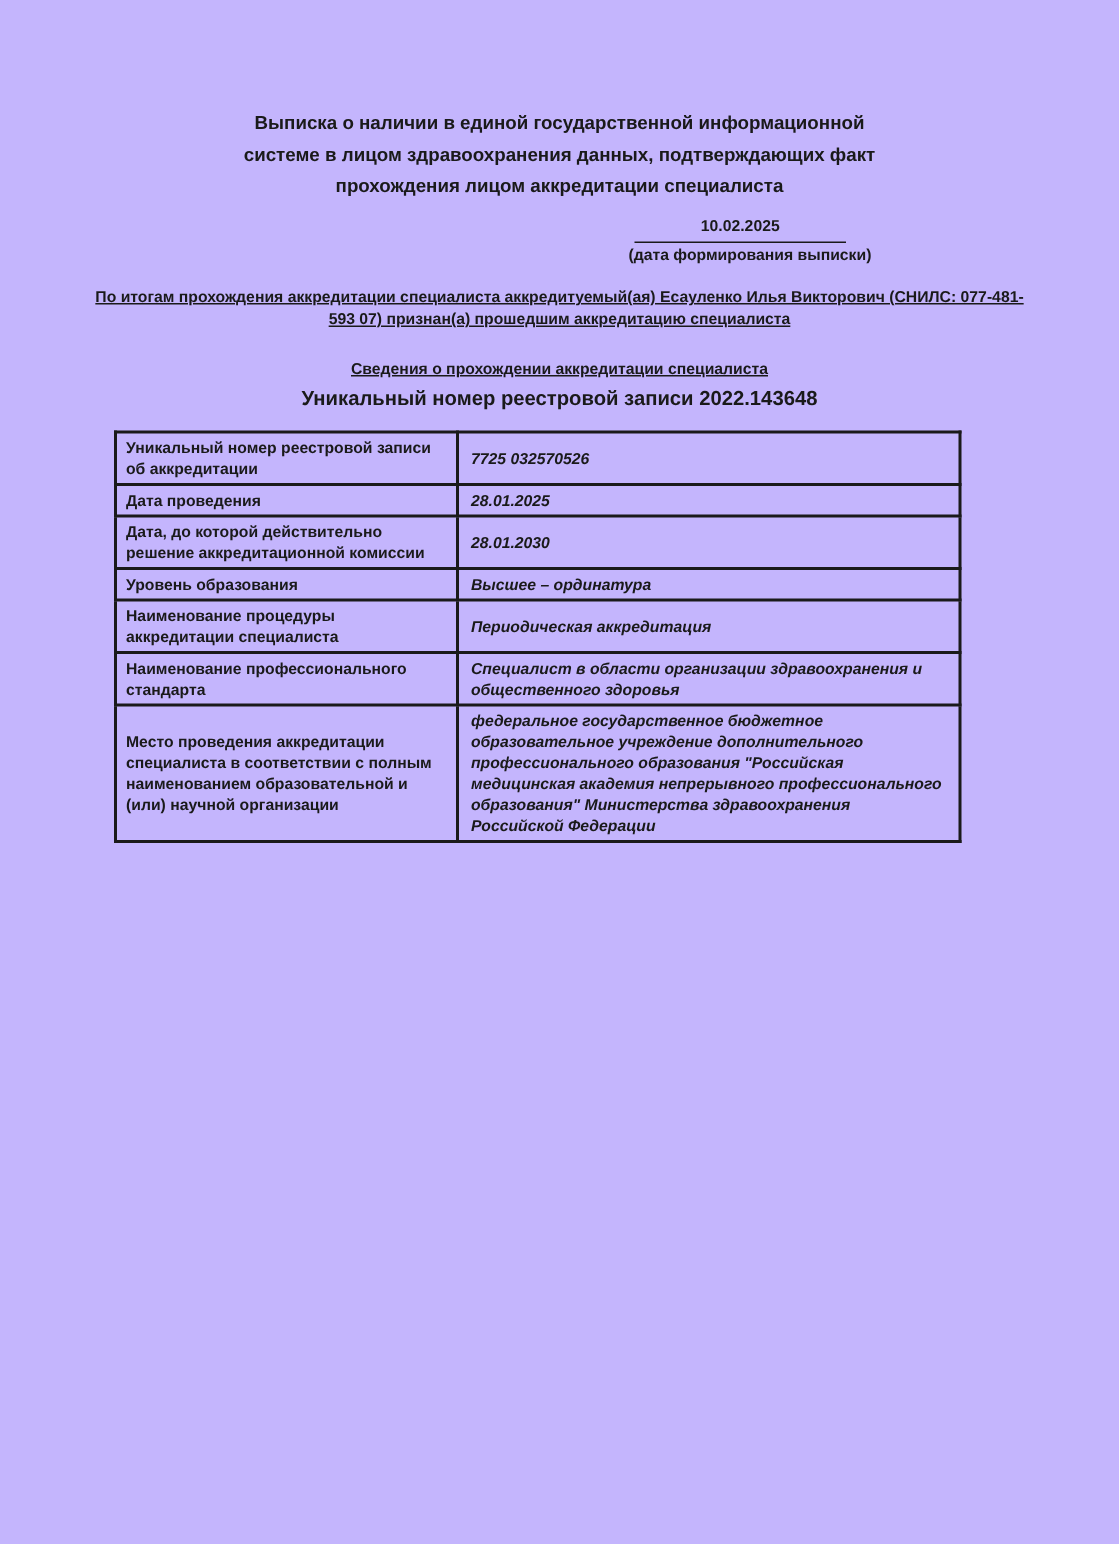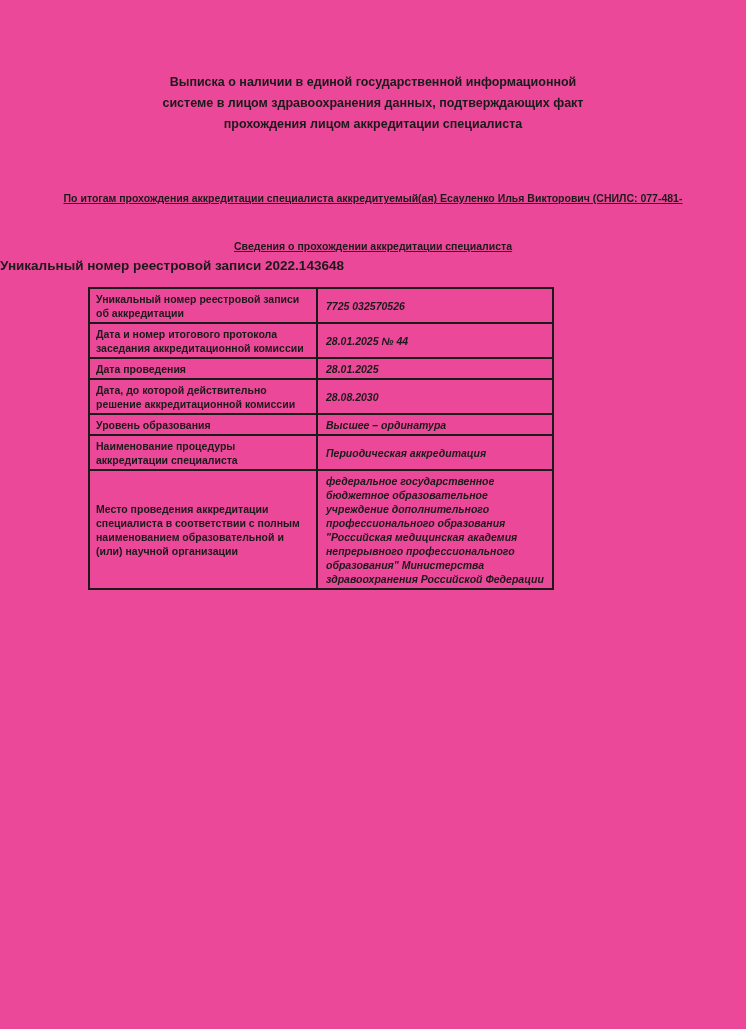--- a/index.html
+++ b/index.html
@@ -6,21 +6,21 @@
   html, body { background: #ffffff; }
   body {
     font-family: "Liberation Sans", "DejaVu Sans", sans-serif;
     font-weight: 700;
     color: #1a1a1a;
   }
   .page {
     position: relative;
     width: 746px;
     height: 1029px;
-    background: #ec4899;
+    background: #c4b5fd;
     overflow: hidden;
   }
   
   .doc-title {
     position: absolute;
     top: 72px;
     left: 0;
     width: 746px;
     text-align: center;
     font-size: 12.5px;
@@ -66,29 +66,29 @@
     width: 746px;
     text-align: center;
     font-size: 10.5px;
     text-decoration: underline;
   }
   .registry-heading {
     position: absolute;
     top: 258px;
     left: 0;
     width: 746px;
-    text-align: left;
+    text-align: center;
     font-size: 13.5px;
   }
   
   .details-table {
     position: absolute;
     top: 287px;
-    left: 88px;
-    width: 466px;
+    left: 76px;
+    width: 565px;
     border-collapse: collapse;
     table-layout: fixed;
     font-size: 10.5px;
     line-height: 14px;
   }
   .details-table col.label-col { width: 228px; }
   .details-table td {
     border: 2px solid #1a1a1a;
     vertical-align: middle;
     height: 20px;
@@ -100,67 +100,72 @@
 <body>
 
 <div class="page">
 
   <div class="doc-title">
     <div>Выписка о наличии в единой государственной информационной</div>
     <div>системе в лицом здравоохранения данных, подтверждающих факт</div>
     <div>прохождения лицом аккредитации специалиста</div>
   </div>
 
+  <div class="date-block">
+    <span class="date-value">10.02.2025</span>
+    <span class="date-caption">(дата формирования выписки)</span>
+  </div>
 
   <div class="intro">
     <div>По итогам прохождения аккредитации специалиста аккредитуемый(ая) Есауленко Илья Викторович (СНИЛС: 077-481-</div>
+    <div>593 07) признан(а) прошедшим аккредитацию специалиста</div>
   </div>
 
   <div class="section-heading">Сведения о прохождении аккредитации специалиста</div>
 
   <div class="registry-heading">Уникальный номер реестровой записи 2022.143648</div>
 
   <table class="details-table">
     <colgroup>
       <col class="label-col">
       <col class="value-col">
     </colgroup>
     <tbody>
     <tr>
       <td class="label-cell">Уникальный номер реестровой записи об аккредитации</td>
       <td class="value-cell">7725 032570526</td>
     </tr>
 
 
-    <tr>
-      <td class="label-cell">Дата и номер итогового протокола заседания аккредитационной комиссии</td>
-      <td class="value-cell">28.01.2025 № 44</td>
-    </tr>
 
     <tr>
       <td class="label-cell">Дата проведения</td>
       <td class="value-cell">28.01.2025</td>
     </tr>
 
     <tr>
       <td class="label-cell">Дата, до которой действительно решение аккредитационной комиссии</td>
-      <td class="value-cell">28.08.2030</td>
+      <td class="value-cell">28.01.2030</td>
     </tr>
 
     <tr>
       <td class="label-cell">Уровень образования</td>
       <td class="value-cell">Высшее – ординатура</td>
     </tr>
 
     <tr>
       <td class="label-cell">Наименование процедуры аккредитации специалиста</td>
       <td class="value-cell">Периодическая аккредитация</td>
     </tr>
 
 
+    <tr>
+      <td class="label-cell">Наименование профессионального стандарта</td>
+      <td class="value-cell">Специалист в области организации здравоохранения и общественного здоровья</td>
+    </tr>
 
     <tr>
       <td class="label-cell">Место проведения аккредитации специалиста в соответствии с полным наименованием образовательной и (или) научной организации</td>
       <td class="value-cell">федеральное государственное бюджетное образовательное учреждение дополнительного профессионального образования "Российская медицинская академия непрерывного профессионального образования" Министерства здравоохранения Российской Федерации</td>
     </tr>
   </tbody>
   </table>
 
 </div>
 

